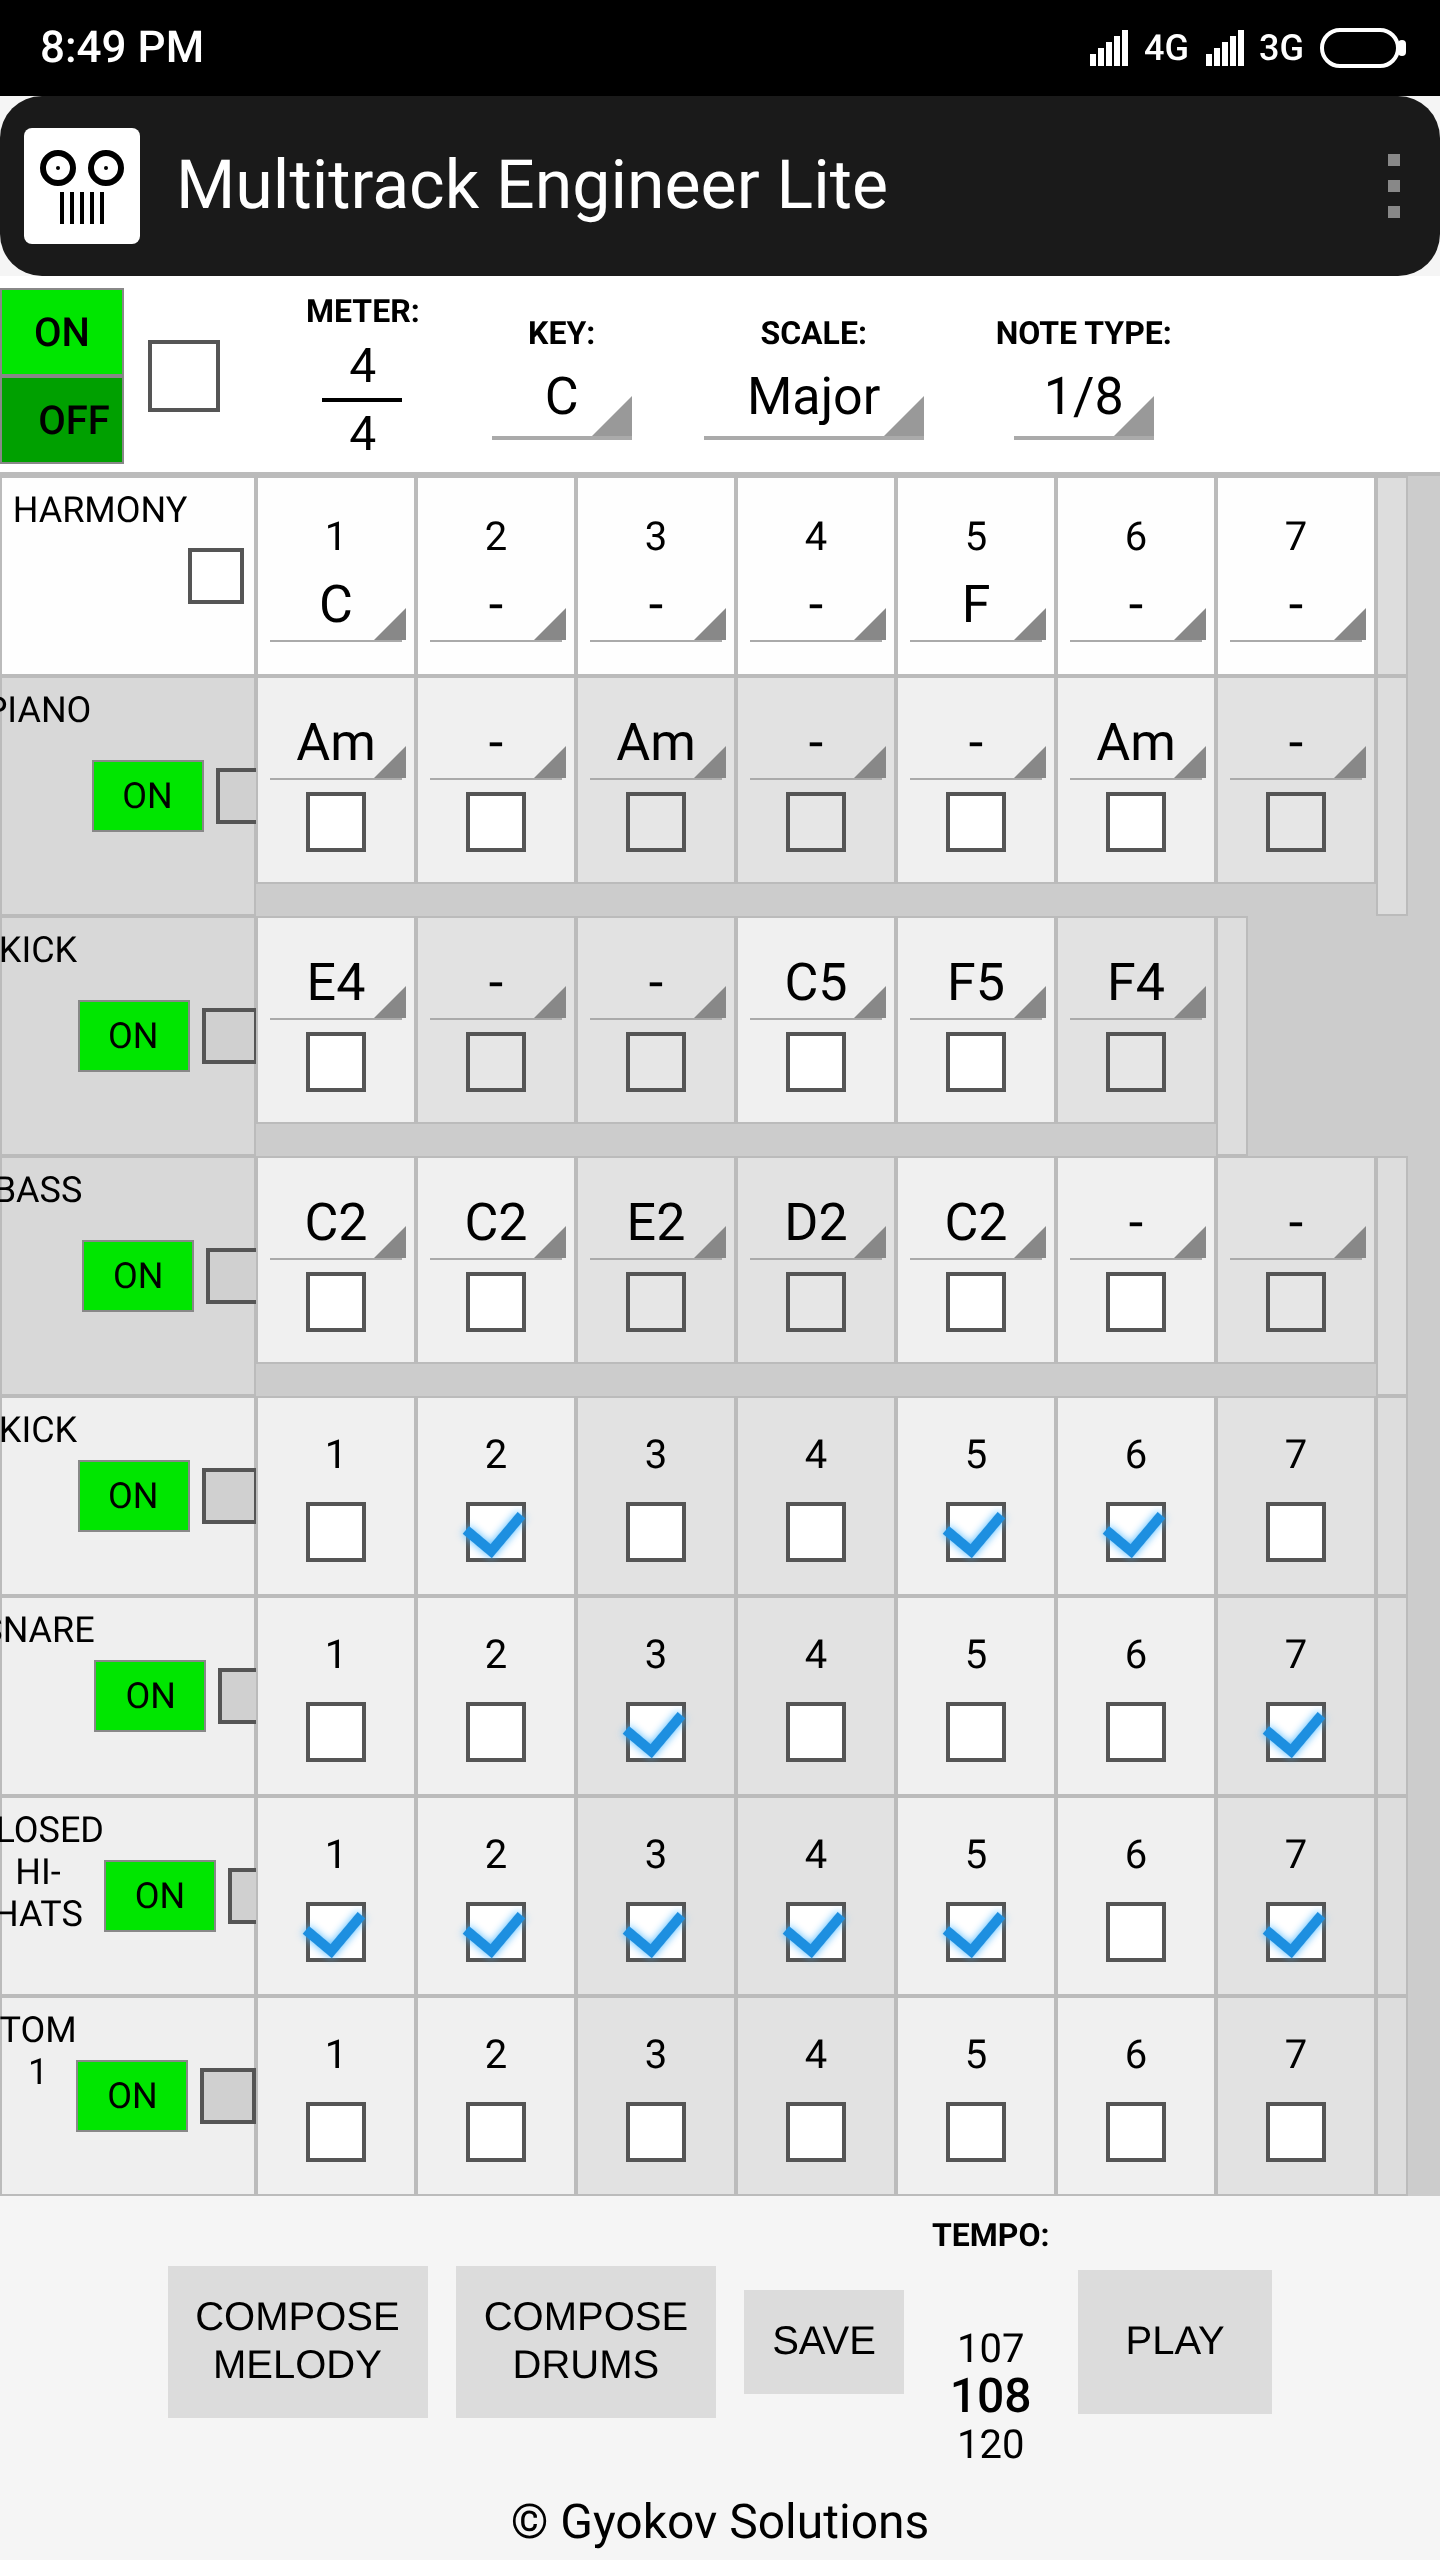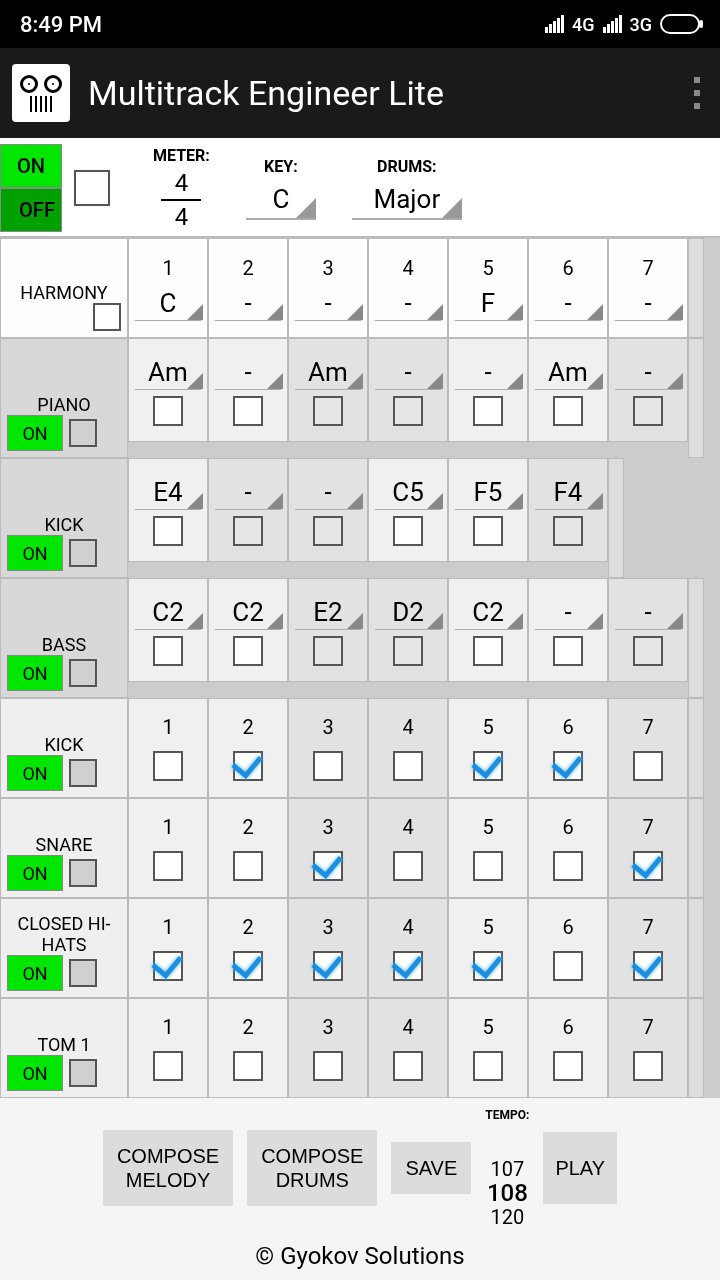--- a/index.html
+++ b/index.html
@@ -5,21 +5,21 @@
   * { box-sizing: border-box; margin: 0; padding: 0; }
   body { font-family: Roboto, Arial, sans-serif; background: #f5f5f5; width: 720px; height: 1280px; overflow: hidden; }
   .statusbar { background: #000; color: #fff; height: 48px; display: flex; align-items: center; justify-content: space-between; padding: 0 20px; font-size: 22px; font-weight: 500; }
   .statusbar-right { display: flex; align-items: center; gap: 8px; font-size: 18px; }
   .signal-icon { display: inline-flex; align-items: flex-end; gap: 1px; height: 18px; }
   .signal-icon span { width: 3px; background: #fff; }
   .signal-icon span:nth-child(1){height:6px}.signal-icon span:nth-child(2){height:9px}.signal-icon span:nth-child(3){height:12px}.signal-icon span:nth-child(4){height:15px}.signal-icon span:nth-child(5){height:18px}
   .battery { width: 40px; height: 20px; border: 2px solid #fff; border-radius: 10px; position: relative; }
   .battery::after { content:''; position:absolute; right:-5px; top:4px; width:4px; height:8px; background:#fff; border-radius:2px; }
   .battery-fill { background:#fff; height:100%; width:100%; border-radius:7px; }
-  .appbar { background: #1a1a1a; color: #fff; height: 90px; display:flex; align-items:center; padding: 0 12px; }
+  .appbar { background: #1a1a1a; color: #fff; height: 90px; display:flex; align-items:center; padding: 0 12px; border-radius: 21px; }
   .appbar-icon { width:58px; height:58px; background:#fff; border-radius:4px; display:flex; flex-direction:column; align-items:center; justify-content:center; margin-right:18px; padding:4px; }
   .reels { display:flex; gap:6px; }
   .reel { width:18px; height:18px; border:3px solid #000; border-radius:50%; position:relative; }
   .reel::before{content:'';position:absolute;top:5px;left:5px;width:2px;height:2px;background:#000;border-radius:50%;}
   .sliders { display:flex; gap:3px; margin-top:3px; }
   .sliders span { width:2px; height:16px; background:#000; }
   .appbar-title { font-size: 34px; font-weight: 400; }
   .menu-dots { margin-left:auto; display:flex; flex-direction:column; gap:7px; padding-right:8px; }
   .menu-dots span { width:6px; height:6px; background:#888; }
   .settings { background:#fff; display:flex; align-items:center; padding: 6px 0 4px 0; border-bottom:2px solid #bbb; }
@@ -30,21 +30,21 @@
   .chk-master { width:36px; height:36px; border:2px solid #555; margin-right:25px; }
   .setting-col { display:flex; flex-direction:column; align-items:center; margin: 0 18px; }
   .setting-label { font-size:16px; font-weight:700; margin-bottom:4px; }
   .meter-val { display:flex; flex-direction:column; align-items:center; font-size:24px; }
   .meter-val .top { border-bottom:2px solid #000; width:40px; text-align:center; padding-bottom:2px; margin-bottom:2px; }
   .spinner { position:relative; font-size:26px; width:110px; text-align:center; border-bottom:2px solid #aaa; padding:4px 0; }
   .spinner::after { content:''; position:absolute; right:0; bottom:0; width:0; height:0; border-left:20px solid transparent; border-bottom:20px solid #999; }
   .spinner.sm { width:70px; }
   .grid-area { display:flex; background:#ccc; }
   .track-labels { width:128px; flex-shrink:0; }
-  .track-head { border:1px solid #bbb; display:flex; flex-direction:column; justify-content:flex-end; padding:6px 6px; }
+  .track-head { border:1px solid #bbb; display:flex; flex-direction:row; justify-content:center; padding:6px 6px; }
   .track-head.tall { height:120px; background:#d8d8d8; }
   .track-head.first { background:#fefefe; height:100px; }
   .track-head.short { height:100px; background:#efefef; }
   .track-name { font-size:18px; font-weight:400; text-align:center; }
   .track-ctrl { display:flex; align-items:center; gap:6px; }
   .track-on { background:#00e600; border:1px solid #888; width:56px; height:36px; display:flex; align-items:center; justify-content:center; font-size:18px; }
   .track-chk { width:28px; height:28px; border:2px solid #555; background:#d0d0d0; }
   .track-grid { flex:1; overflow:hidden; }
   .grid-row { display:flex; }
   .gcell { width:80px; border:1px solid #bbb; display:flex; flex-direction:column; align-items:center; justify-content:center; flex-shrink:0; }
@@ -55,21 +55,21 @@
   .gcell.first { background:#fefefe; }
   .col-num { font-size:20px; margin-bottom:6px; }
   .chord-spin { position:relative; font-size:26px; width:66px; text-align:center; border-bottom:1px solid #aaa; padding:2px 0; }
   .chord-spin::after { content:''; position:absolute; right:-2px; bottom:0; width:0; height:0; border-left:16px solid transparent; border-bottom:16px solid #888; }
   .gchk { width:30px; height:30px; border:2px solid #555; background:#fff; display:flex; align-items:center; justify-content:center; margin-top:6px; }
   .gchk.dk { background:#e6e6e6; }
   .gchk.checked::before { content:''; width:26px; height:14px; border-left:5px solid #1d8fe0; border-bottom:5px solid #1d8fe0; transform:rotate(-50deg) translate(2px,-3px); filter:drop-shadow(0 0 2px #4db8ff); }
   .bottombar { background:#f5f5f5; padding:10px; display:flex; align-items:center; justify-content:center; gap:14px; }
   .bbtn { background:#dcdcdc; border:none; padding:14px 14px; font-size:20px; font-weight:500; text-align:center; line-height:1.2; }
   .tempo-col { display:flex; flex-direction:column; align-items:center; }
-  .tempo-lbl { font-size:12px; font-weight:700; }
+  .tempo-lbl { font-size:16px; font-weight:700; }
   .tempo-wheel { font-size:20px; line-height:1.1; text-align:center;margin-top:36px; }
   .tempo-wheel .sel { font-size:24px; font-weight:500; }
   .footer { text-align:center; font-size:24px; padding:4px; }
   .edge { width:16px; flex-shrink:0; background:#ddd; border:1px solid #bbb; }
 </style>
 </head>
 <body>
 
 <div class="statusbar">
   <span>8:49 PM</span>
@@ -127,22 +127,26 @@
     <div class="meter-val">
       <span class="top">4</span>
       <span>4</span>
     </div>
   </div>
   <div class="setting-col">
     <span class="setting-label">KEY:</span>
     <div class="spinner sm">C</div>
   </div>
   <div class="setting-col">
-    <span class="setting-label">DRUMS:</span>
+    <span class="setting-label">SCALE:</span>
     <div class="spinner">Major</div>
+  </div>
+  <div class="setting-col">
+    <span class="setting-label">NOTE TYPE:</span>
+    <div class="spinner sm">1/8</div>
   </div>
 </div>
 
 <div class="grid-area">
   <div class="track-labels">
     <div class="track-head first">
       <span class="track-name">HARMONY</span>
       <div class="track-ctrl" style="justify-content:flex-end">
           <div class="track-chk" style="background:#fff"></div>
         </div>
@@ -453,15 +457,15 @@
 DRUMS</button>
   <button class="bbtn">SAVE</button>
   <div class="tempo-col">
     <span class="tempo-lbl">TEMPO:</span>
     <div class="tempo-wheel">
       <div>107</div>
       <div class="sel">108</div>
       <div>120</div>
     </div>
   </div>
-  <button class="bbtn" style="padding:24px 12px">PLAY</button>
+  <button class="bbtn" style="padding:24px 24px">PLAY</button>
 </div>
 <div class="footer">© Gyokov Solutions</div>
 
 </body></html>

